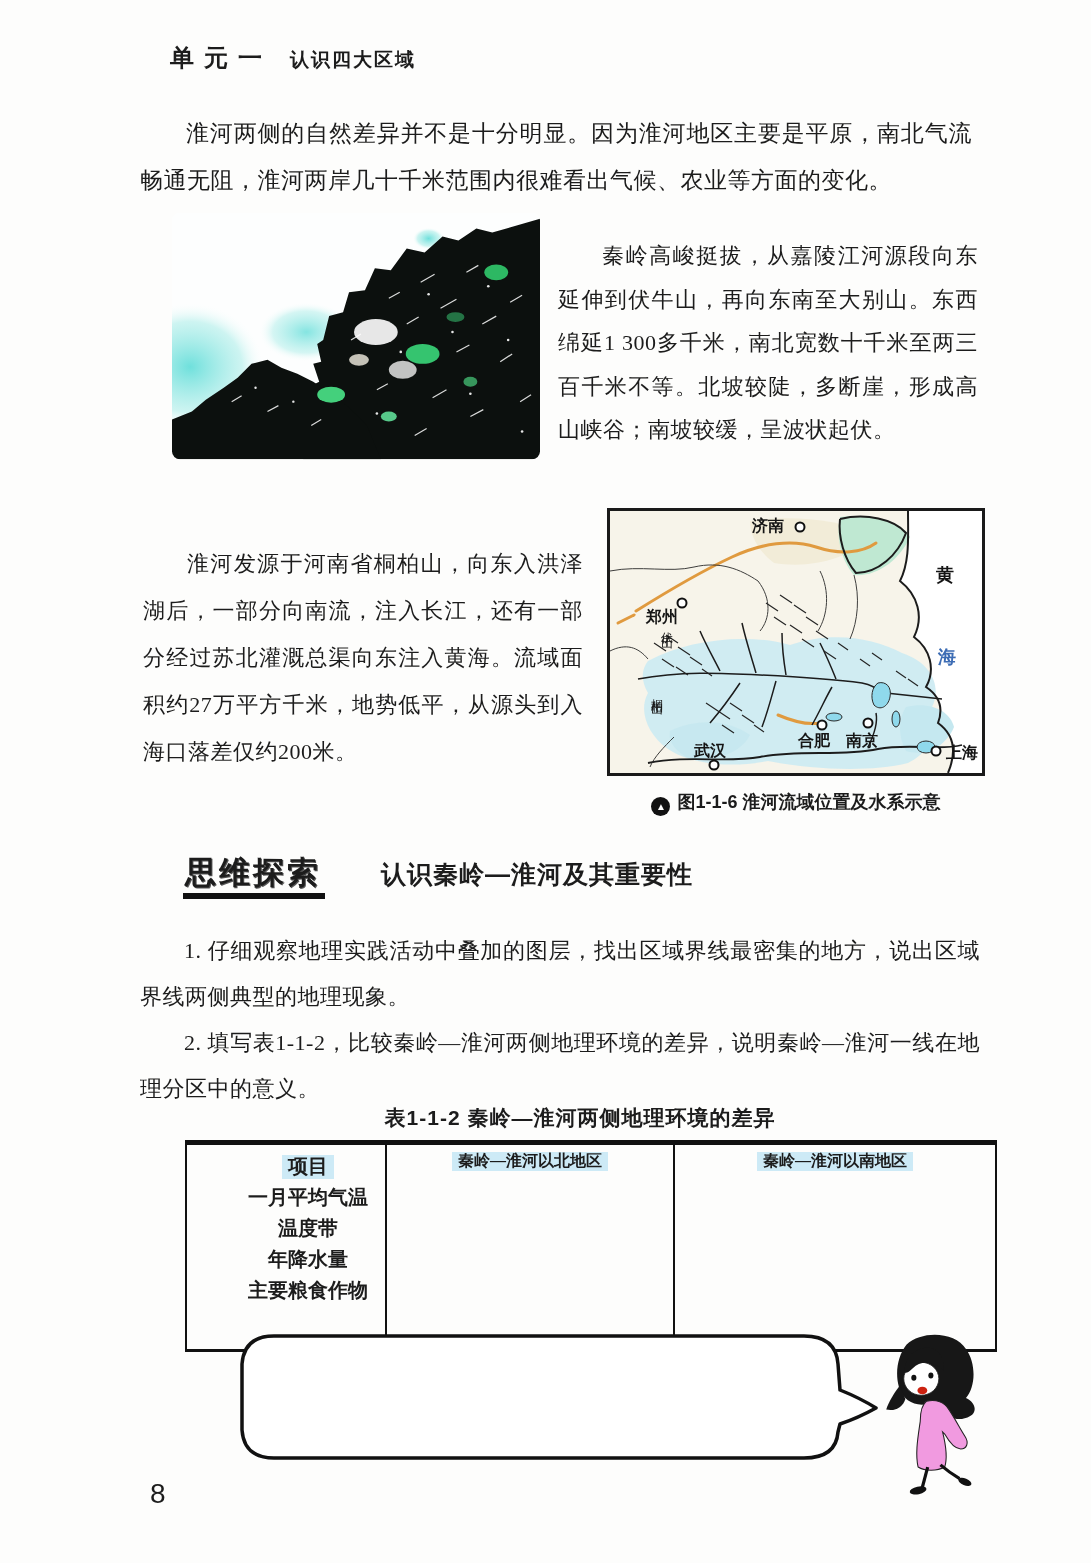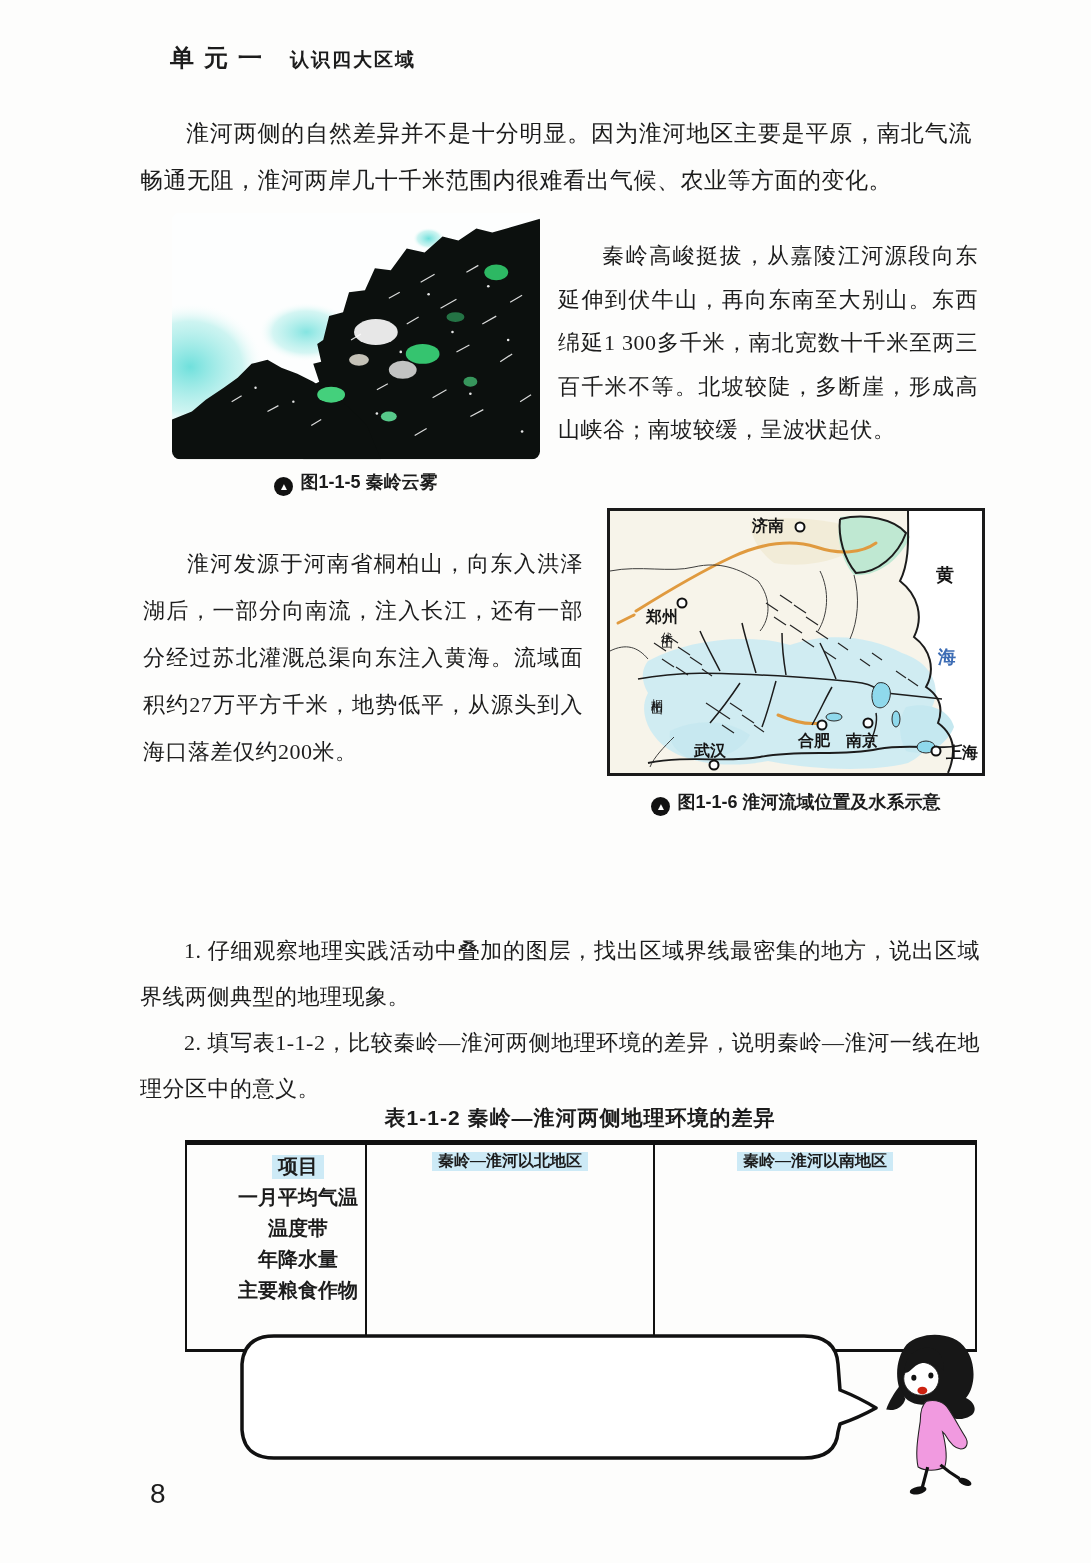--- a/index.html
+++ b/index.html
@@ -142,23 +142,20 @@
           <circle cx="206" cy="202" r="1.3"></circle>
             <circle cx="352" cy="220" r="1.3"></circle>
             <circle cx="76,170" r="0"></circle>
           <circle cx="84" cy="176" r="1.2"></circle>
             <circle cx="122" cy="190" r="1.2"></circle>
         </g>
       </g>
     </svg>
   </div>
 
-  <div class="abs caption hei" style="left:172px; top:470px; width:368px;">
-    <span class="cap-marker">▲</span><span>图1-1-5 秦岭云雾</span>
-  </div>
 
   <div class="abs para small" style="left:558px; top:234px; width:420px;">秦岭高峻挺拔，从嘉陵江河源段向东延伸到伏牛山，再向东南至大别山。东西绵延1 300多千米，南北宽数十千米至两三百千米不等。北坡较陡，多断崖，形成高山峡谷；南坡较缓，呈波状起伏。</div>
 
   <div class="abs para tall" style="left:143px; top:540px; width:440px;">淮河发源于河南省桐柏山，向东入洪泽湖后，一部分向南流，注入长江，还有一部分经过苏北灌溉总渠向东注入黄海。流域面积约27万平方千米，地势低平，从源头到入海口落差仅约200米。</div>
 
   <div class="map-box" style="left:607px; top:508px;">
     <svg width="372" height="262" viewBox="0 0 372 262">
       <rect x="0" y="0" width="372" height="262" fill="#ffffff"></rect>
 
       <path d="M0,0 L298,0 C298,26 300,50 290,70 C308,84 314,106 304,126 C320,138 326,158 316,176 C328,184 334,196 328,212 C342,222 348,238 338,262 L0,262 Z" fill="#f7f4ea"></path>
@@ -258,31 +255,35 @@
     <span class="map-label vert" style="left:48px; top:112px;">伏牛山</span>
     <span class="map-label vert" style="left:38px; top:178px;">桐柏山</span>
     <span class="map-label sea1" style="left:326px; top:52px;">黄</span>
     <span class="map-label sea2" style="left:328px; top:134px;">海</span>
   </div>
 
   <div class="abs caption hei" style="left:600px; top:790px; width:392px;">
     <span class="cap-marker">▲</span><span>图1-1-6 淮河流域位置及水系示意</span>
   </div>
 
+  <div class="abs" style="left:183px; top:852px;">
+    <span class="badge hei">思维探索</span>
+    <span class="activity-title hei" style="margin-left:52px;">认识秦岭—淮河及其重要性</span>
+  </div>
 
   <div class="abs para small" style="left:140px; top:928px; width:840px; line-height:2.1;">1. 仔细观察地理实践活动中叠加的图层，找出区域界线最密集的地方，说出区域界线两侧典型的地理现象。</div>
   <div class="abs para small" style="left:140px; top:1020px; width:840px; line-height:2.1;">2. 填写表1-1-2，比较秦岭—淮河两侧地理环境的差异，说明秦岭—淮河一线在地理分区中的意义。</div>
 
   <div class="abs table-title hei" style="left:185px; top:1104px; width:790px;">表1-1-2 秦岭—淮河两侧地理环境的差异</div>
 
   <div class="abs tbl-wrap" style="left:185px; top:1140px;">
     <table class="blank-table">
       <tbody>
           <tr>
-        <td class="col1" style="width:180px;padding-left:44px;">
+        <td class="col1" style="width:200px;padding-left:44px;">
           <div><span class="hl">项目</span></div>
           <div>一月平均气温</div>
           <div>温度带</div>
           <div>年降水量</div>
           <div>主要粮食作物</div>
           <div style="margin-top:12px;">……</div>
         </td>
         <td style="width:288px;">
           <div class="col-head"><span class="hl">秦岭—淮河以北地区</span></div>
         </td>

